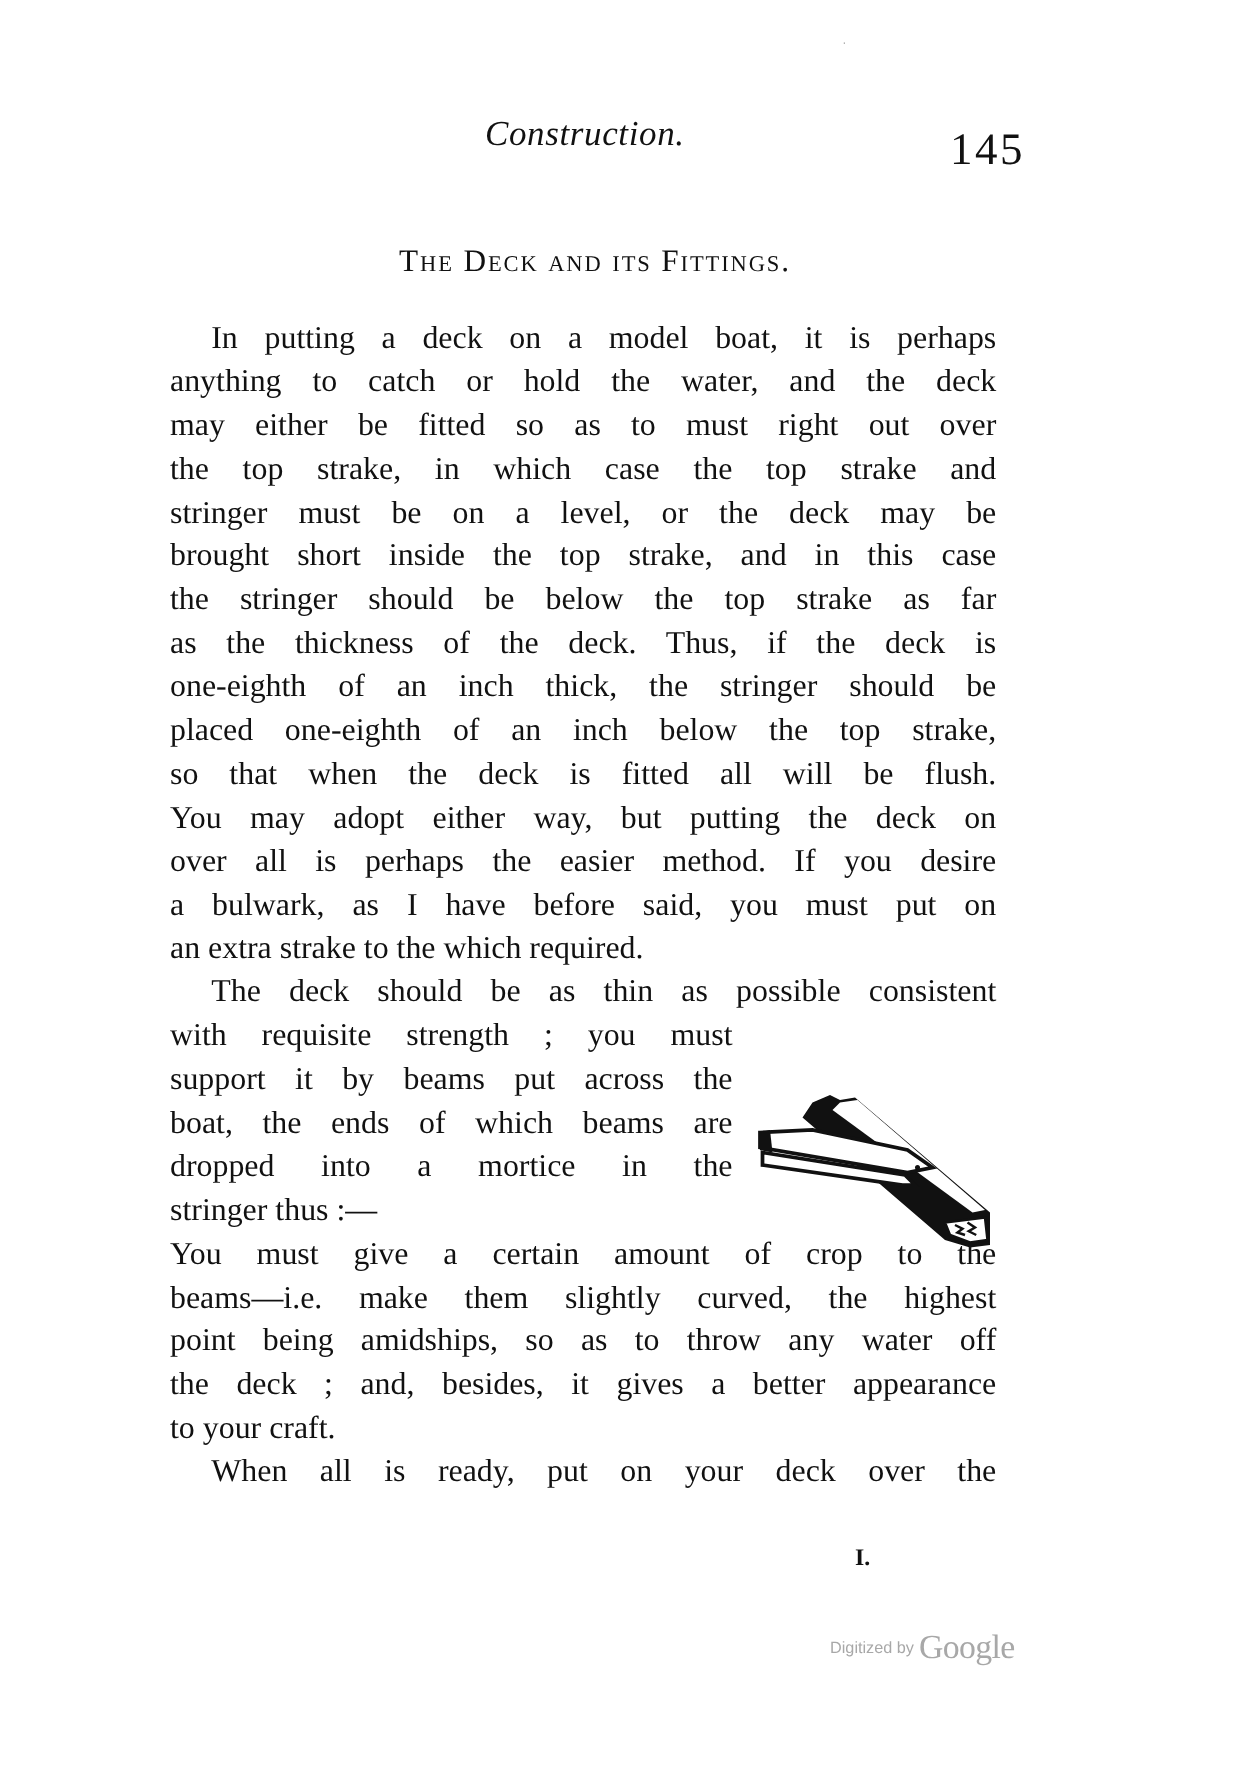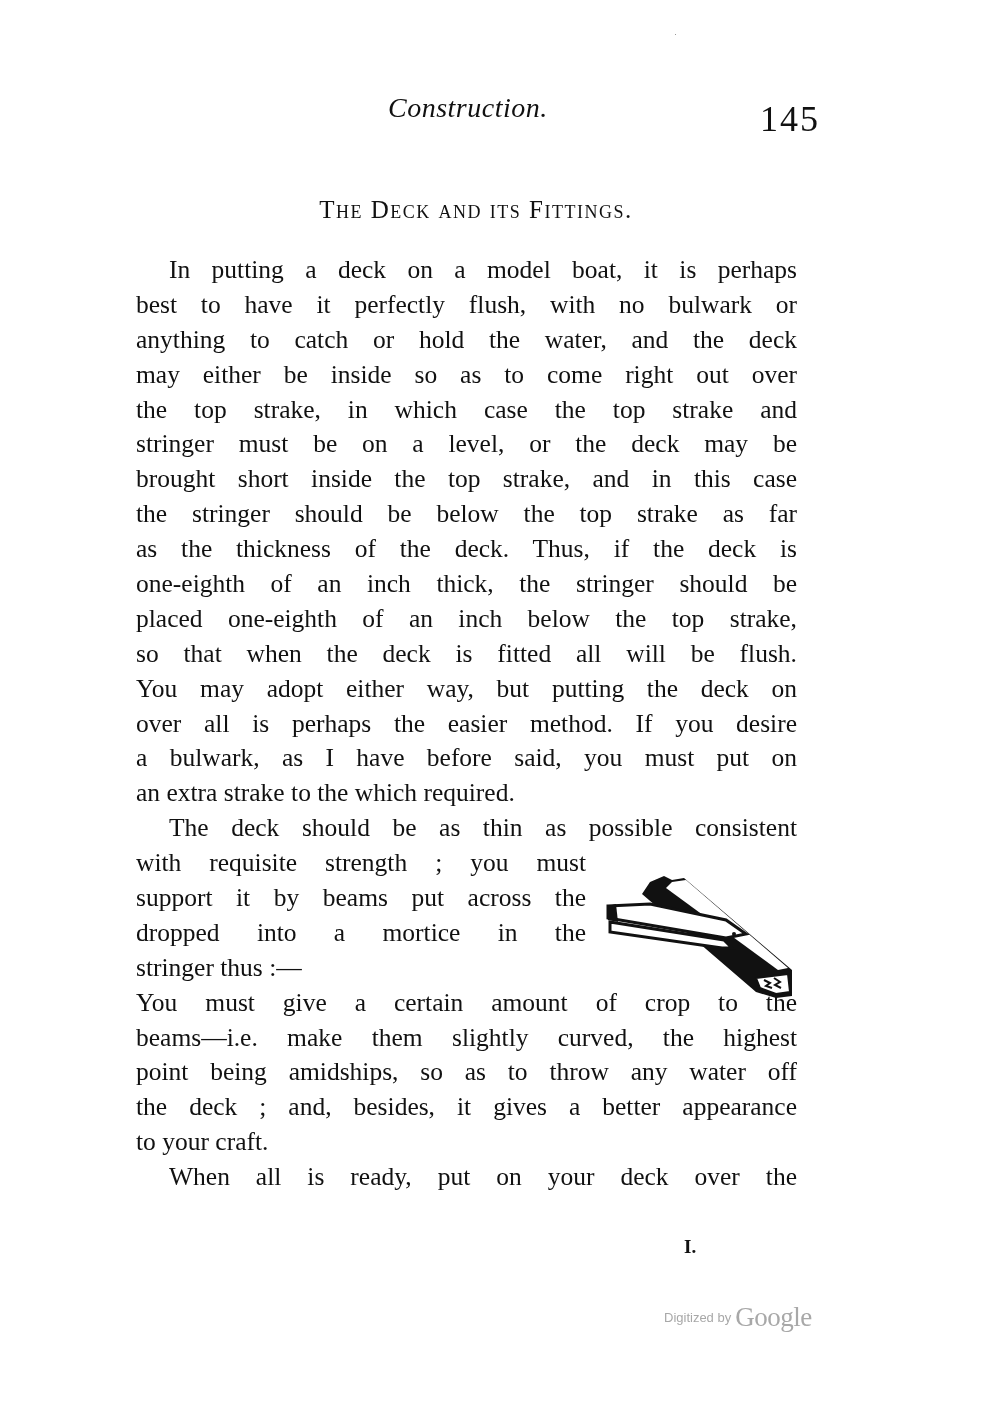--- a/index.html
+++ b/index.html
@@ -56,39 +56,39 @@
     <span class="page-number">145</span>
   </div>
 
   <div class="section-title">
     <span>The Deck and its Fittings.</span>
   </div>
 
   <div class="body-text">
 
     <span class="line indent">In putting a deck on a model boat, it is perhaps</span>
-    <span class="line">best to have it perfectly flush, with no bulwark or</span>
     <span class="line">anything to catch or hold the water, and the deck</span>
-    <span class="line">may either be inside so as to come right out over</span>
+    <span class="line">may either be fitted so as to must right out over</span>
     <span class="line">the top strake, in which case the top strake and</span>
     <span class="line">stringer must be on a level, or the deck may be</span>
     <span class="line">brought short inside the top strake, and in this case</span>
     <span class="line">the stringer should be below the top strake as far</span>
     <span class="line">as the thickness of the deck.  Thus, if the deck is</span>
     <span class="line">one-eighth of an inch thick, the stringer should be</span>
     <span class="line">placed one-eighth of an inch below the top strake,</span>
     <span class="line">so that when the deck is fitted all will be flush.</span>
     <span class="line">You may adopt either way, but putting the deck on</span>
     <span class="line">over all is perhaps the easier method.  If you desire</span>
     <span class="line">a bulwark, as I have before said, you must put on</span>
     <span class="line last">an extra strake to the which required.</span>
 
     <span class="line indent">The deck should be as thin as possible consistent</span>
     <span class="line narrow">with requisite strength ; you must</span>
     <span class="line narrow">support it by beams put across the</span>
+    <span class="line narrow">boat, the ends of which beams are</span>
     <span class="line narrow">dropped into a mortice in the</span>
     <span class="line narrow last">stringer thus :—</span>
     <span class="line">You must give a certain amount of crop to the</span>
     <span class="line">beams—i.e. make them slightly curved, the highest</span>
     <span class="line">point being amidships, so as to throw any water off</span>
     <span class="line">the deck ; and, besides, it gives a better appearance</span>
     <span class="line last">to your craft.</span>
 
     <span class="line indent">When all is ready, put on your deck over the</span>
   </div>

